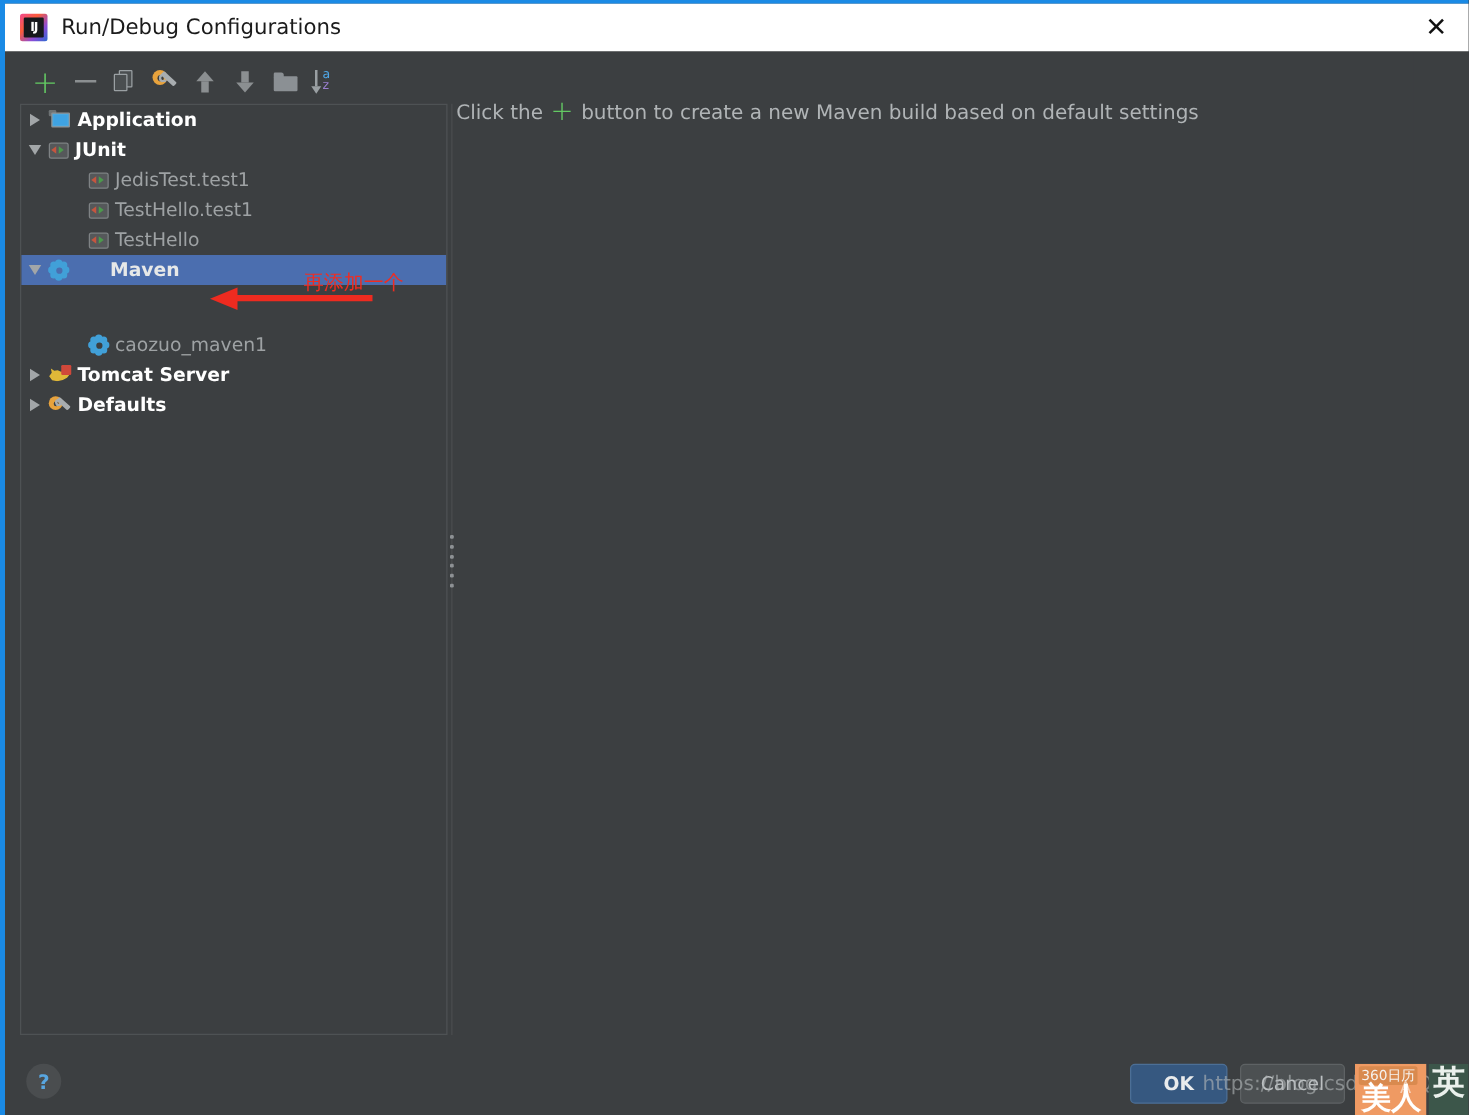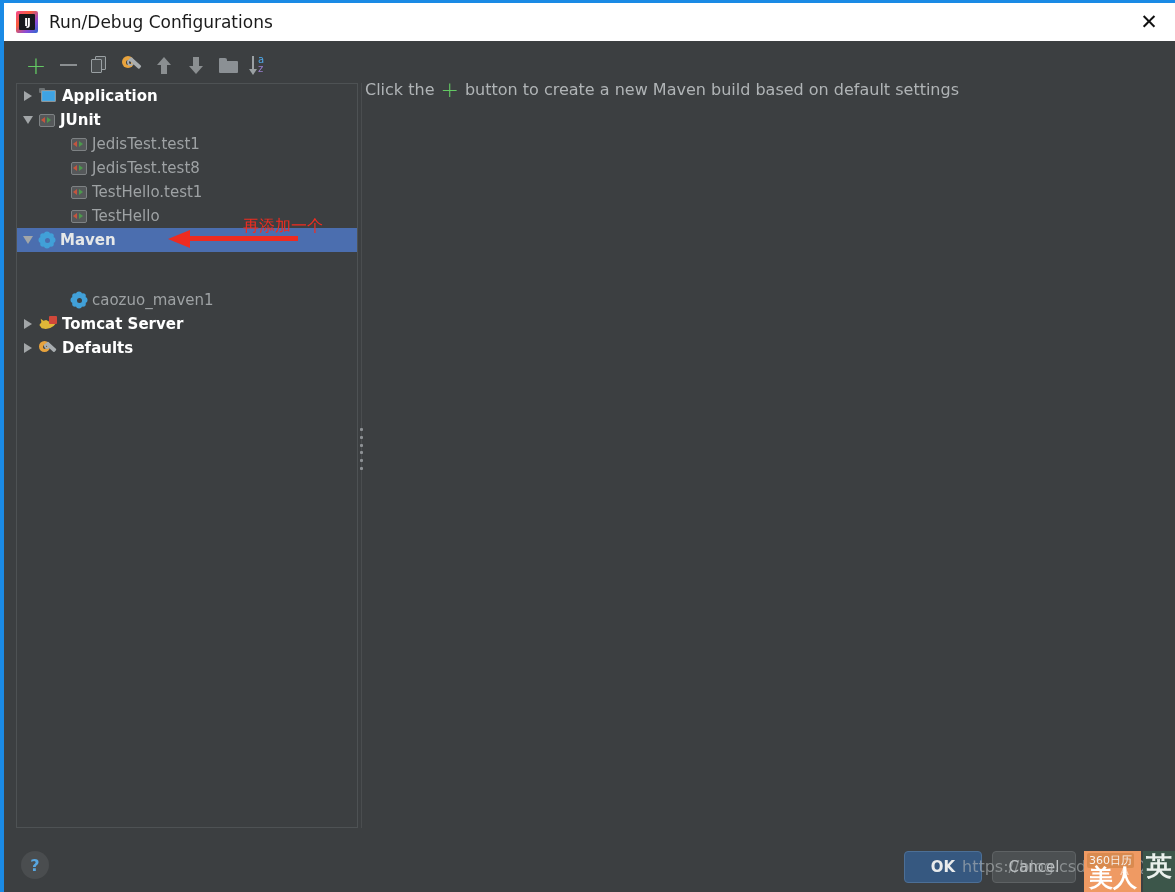--- a/index.html
+++ b/index.html
@@ -183,21 +183,21 @@
   .twisty.none { }
   .node-icon {
     width: 18px; height: 16px; flex: 0 0 auto; position: relative; margin-right: 5px;
   }
   .node-label {
     font-size: 15px;
     color: #9ea2a4;
     font-family: "DejaVu Sans", "Liberation Sans", sans-serif;
   }
   .tree-row.group > .node-label { font-weight: bold; color: #ffffff; }
-  .tree-row.selected .node-label { color: #e6e8e8; }
+  .tree-row.selected .node-label { color: #e6e8e8; margin-left: 28px; }
 
   
   .ic-app .mon {
     position: absolute; left: 2px; top: 2px; width: 15px; height: 12px;
     background: #4aa8e0; border: 1.5px solid #8f9395; border-radius: 1px;
   }
   .ic-app .mon::after {
     content: ""; position: absolute; left: 1px; top: 1px; right: 1px; bottom: 1px;
     background: #3fa3e3;
   }
@@ -501,29 +501,20 @@
         </span>
         <span class="node-label">JedisTest.test1</span>
       </div>
       <div class="tree-row" style="padding-left: 32px;">
         <span class="twisty none"></span>
         <span class="node-icon ic-junit">
           <span class="box"></span>
           <span class="lt"></span>
           <span class="rt"></span>
         </span>
-        <span class="node-label">JedisTest.test8</span>
-      </div>
-      <div class="tree-row" style="padding-left: 32px;">
-        <span class="twisty none"></span>
-        <span class="node-icon ic-junit">
-          <span class="box"></span>
-          <span class="lt"></span>
-          <span class="rt"></span>
-        </span>
         <span class="node-label">TestHello.test1</span>
       </div>
       <div class="tree-row" style="padding-left: 32px;">
         <span class="twisty none"></span>
         <span class="node-icon ic-junit">
           <span class="box"></span>
           <span class="lt"></span>
           <span class="rt"></span>
         </span>
         <span class="node-label">TestHello</span>

